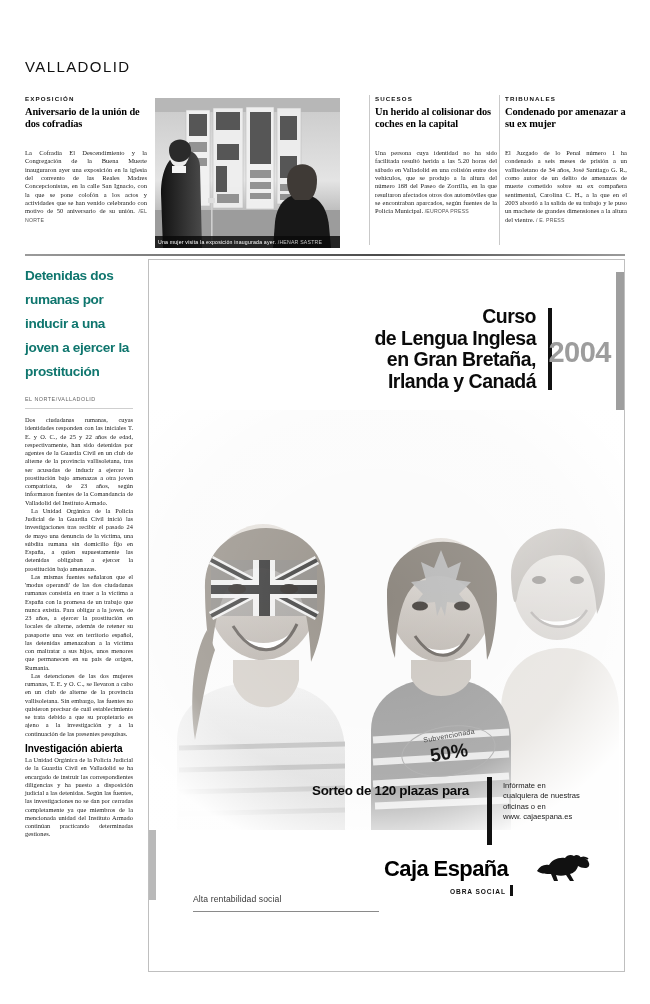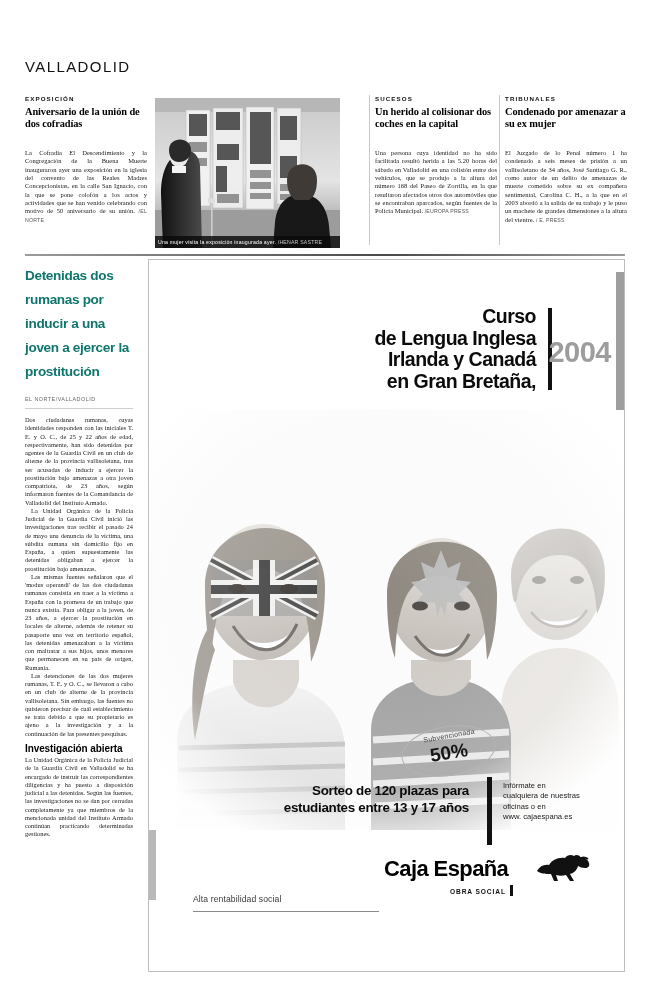--- a/index.html
+++ b/index.html
@@ -323,35 +323,34 @@
           <path d="M84 216 C104 248 132 248 148 214" fill="none" stroke="#6d6864" stroke-width="3"></path>
         </g>
 
         <rect x="0" y="0" width="477" height="420" fill="url(#fade)"></rect>
       </svg>
     </div>
 
     <div class="ad-title-wrap">
       <div class="ad-title">Curso</div>
       <div class="ad-title">de Lengua Inglesa</div>
+      <div class="ad-title">en Gran Bretaña,</div>
       <div class="ad-title">Irlanda y Canadá</div>
-      <div class="ad-title">en Gran Bretaña,</div>
     </div>
     <div class="ad-divider"></div>
     <div class="ad-year">2004</div>
 
     <div class="badge">
       <div class="badge-ring"></div>
       <div class="badge-sub">Subvencionada</div>
       <div class="badge-pct">50%</div>
     </div>
 
     <div class="ad-offer">
       <div class="ad-offer-l1">Sorteo de 120 plazas para</div>
-      <div class="ad-offer-l1">estudiantes entre 13 y 17 años</div>
     </div>
 
     <div class="ad-vbar"></div>
     <div class="ad-info">
       <div>Infórmate en</div>
       <div>cualquiera de nuestras</div>
       <div>oficinas o en</div>
       <div>www. cajaespana.es</div>
     </div>
 

